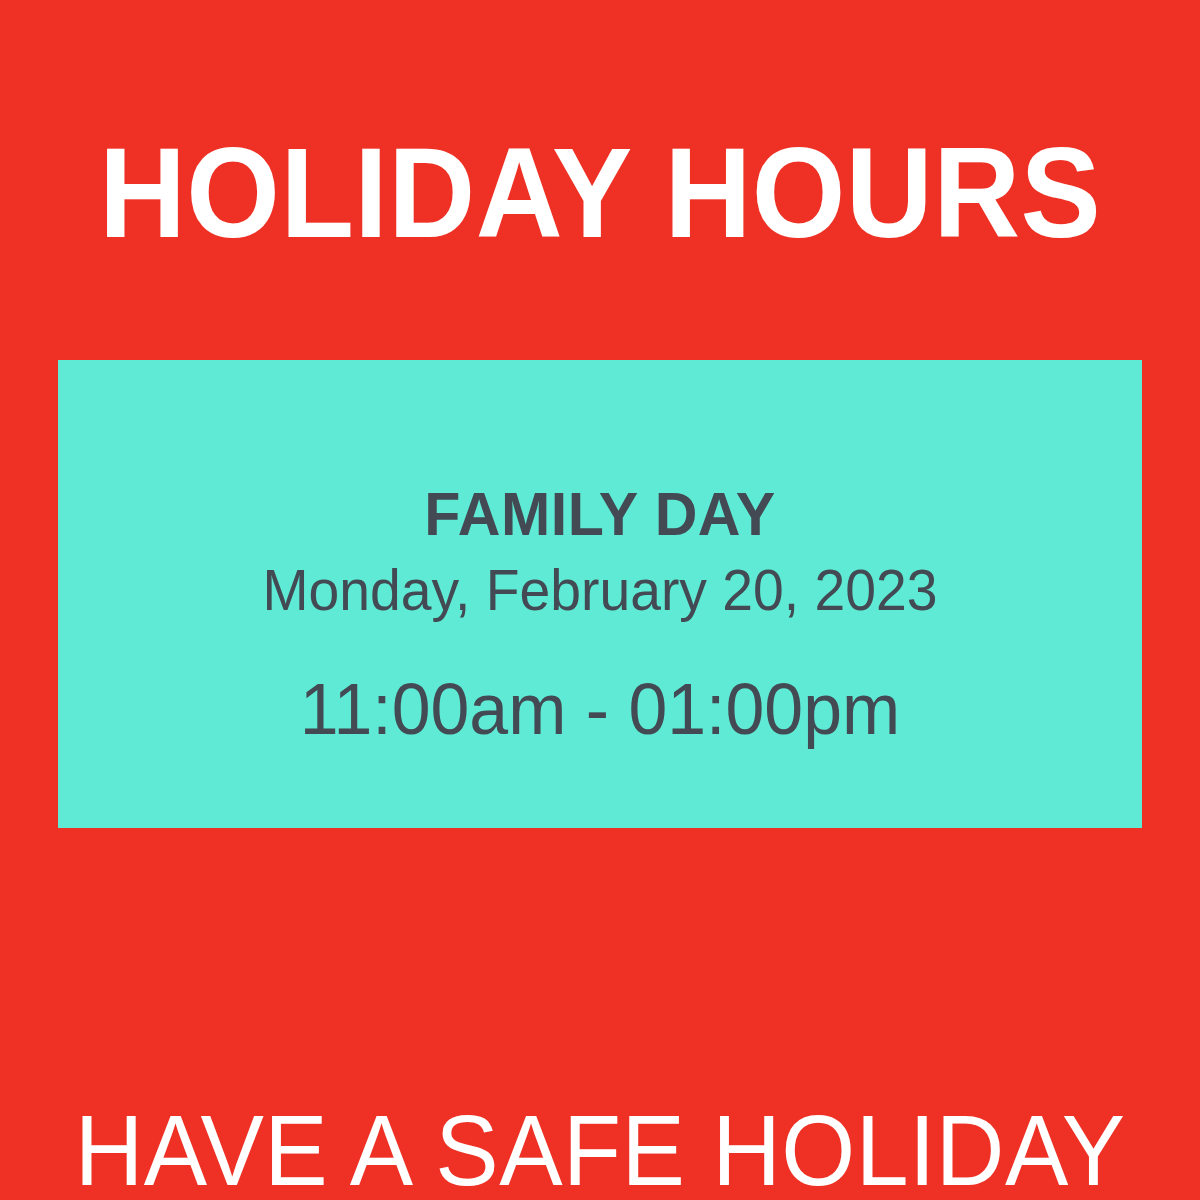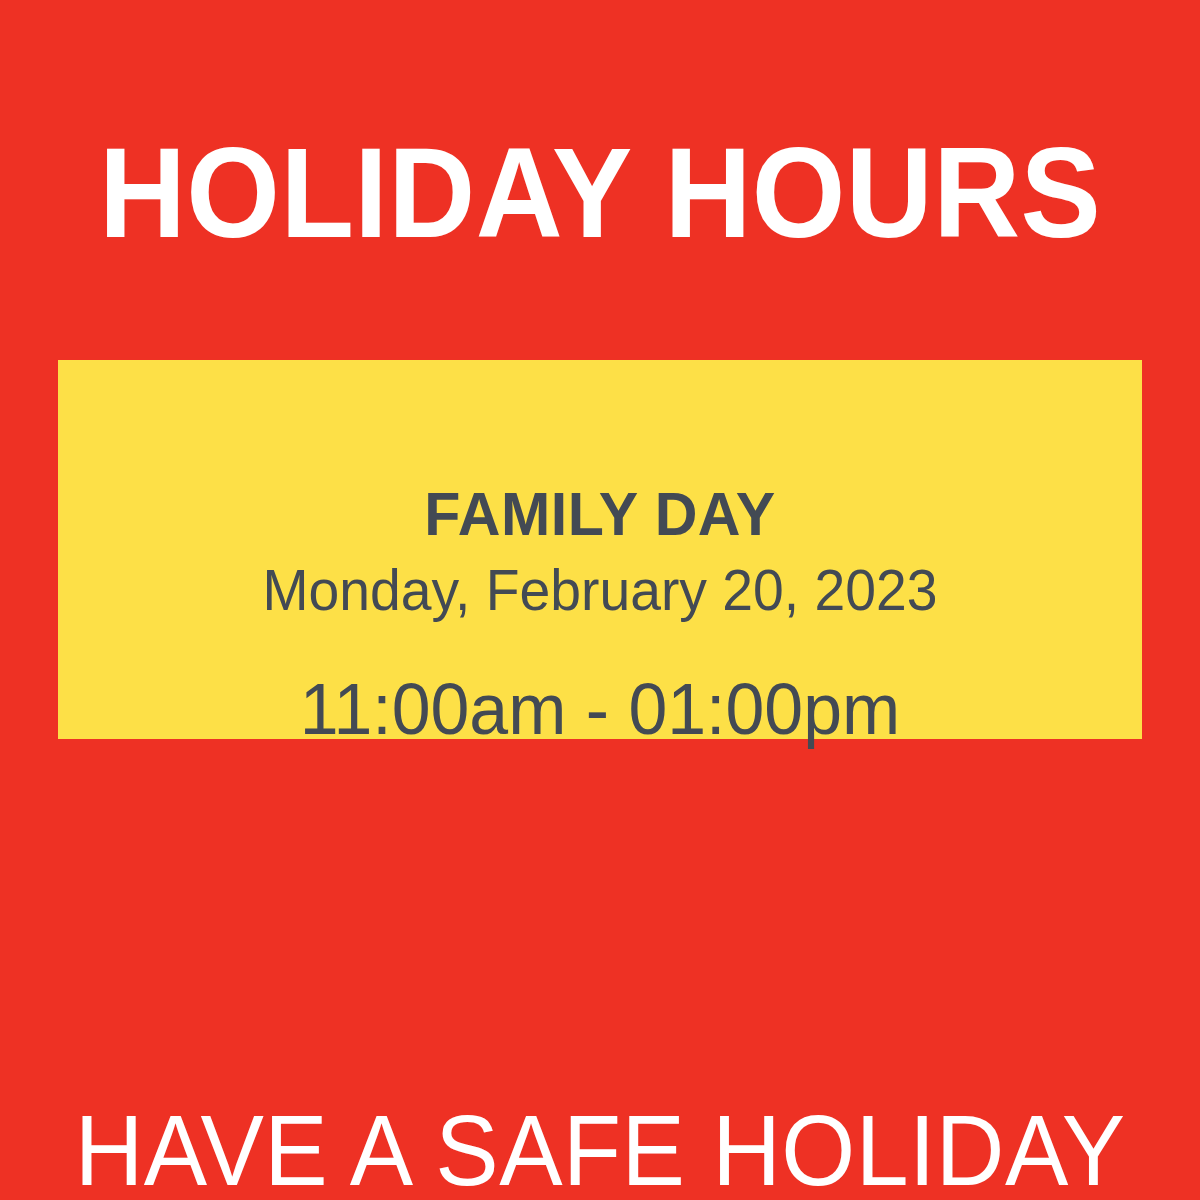--- a/index.html
+++ b/index.html
@@ -51,22 +51,22 @@
     transform-origin: center center;
     margin-top: 26px;
   }
 
   
   .card {
     position: absolute;
     left: 58px;
     top: 360px;
     width: 1084px;
-    height: 379px;
-    background: #fde047;
+    height: 468px;
+    background: #5eead4;
     display: flex;
     flex-direction: column;
     align-items: center;
     justify-content: flex-start;
   }
 
   .card-inner {
     width: 100%;
     text-align: center;
     padding-top: 122px;

